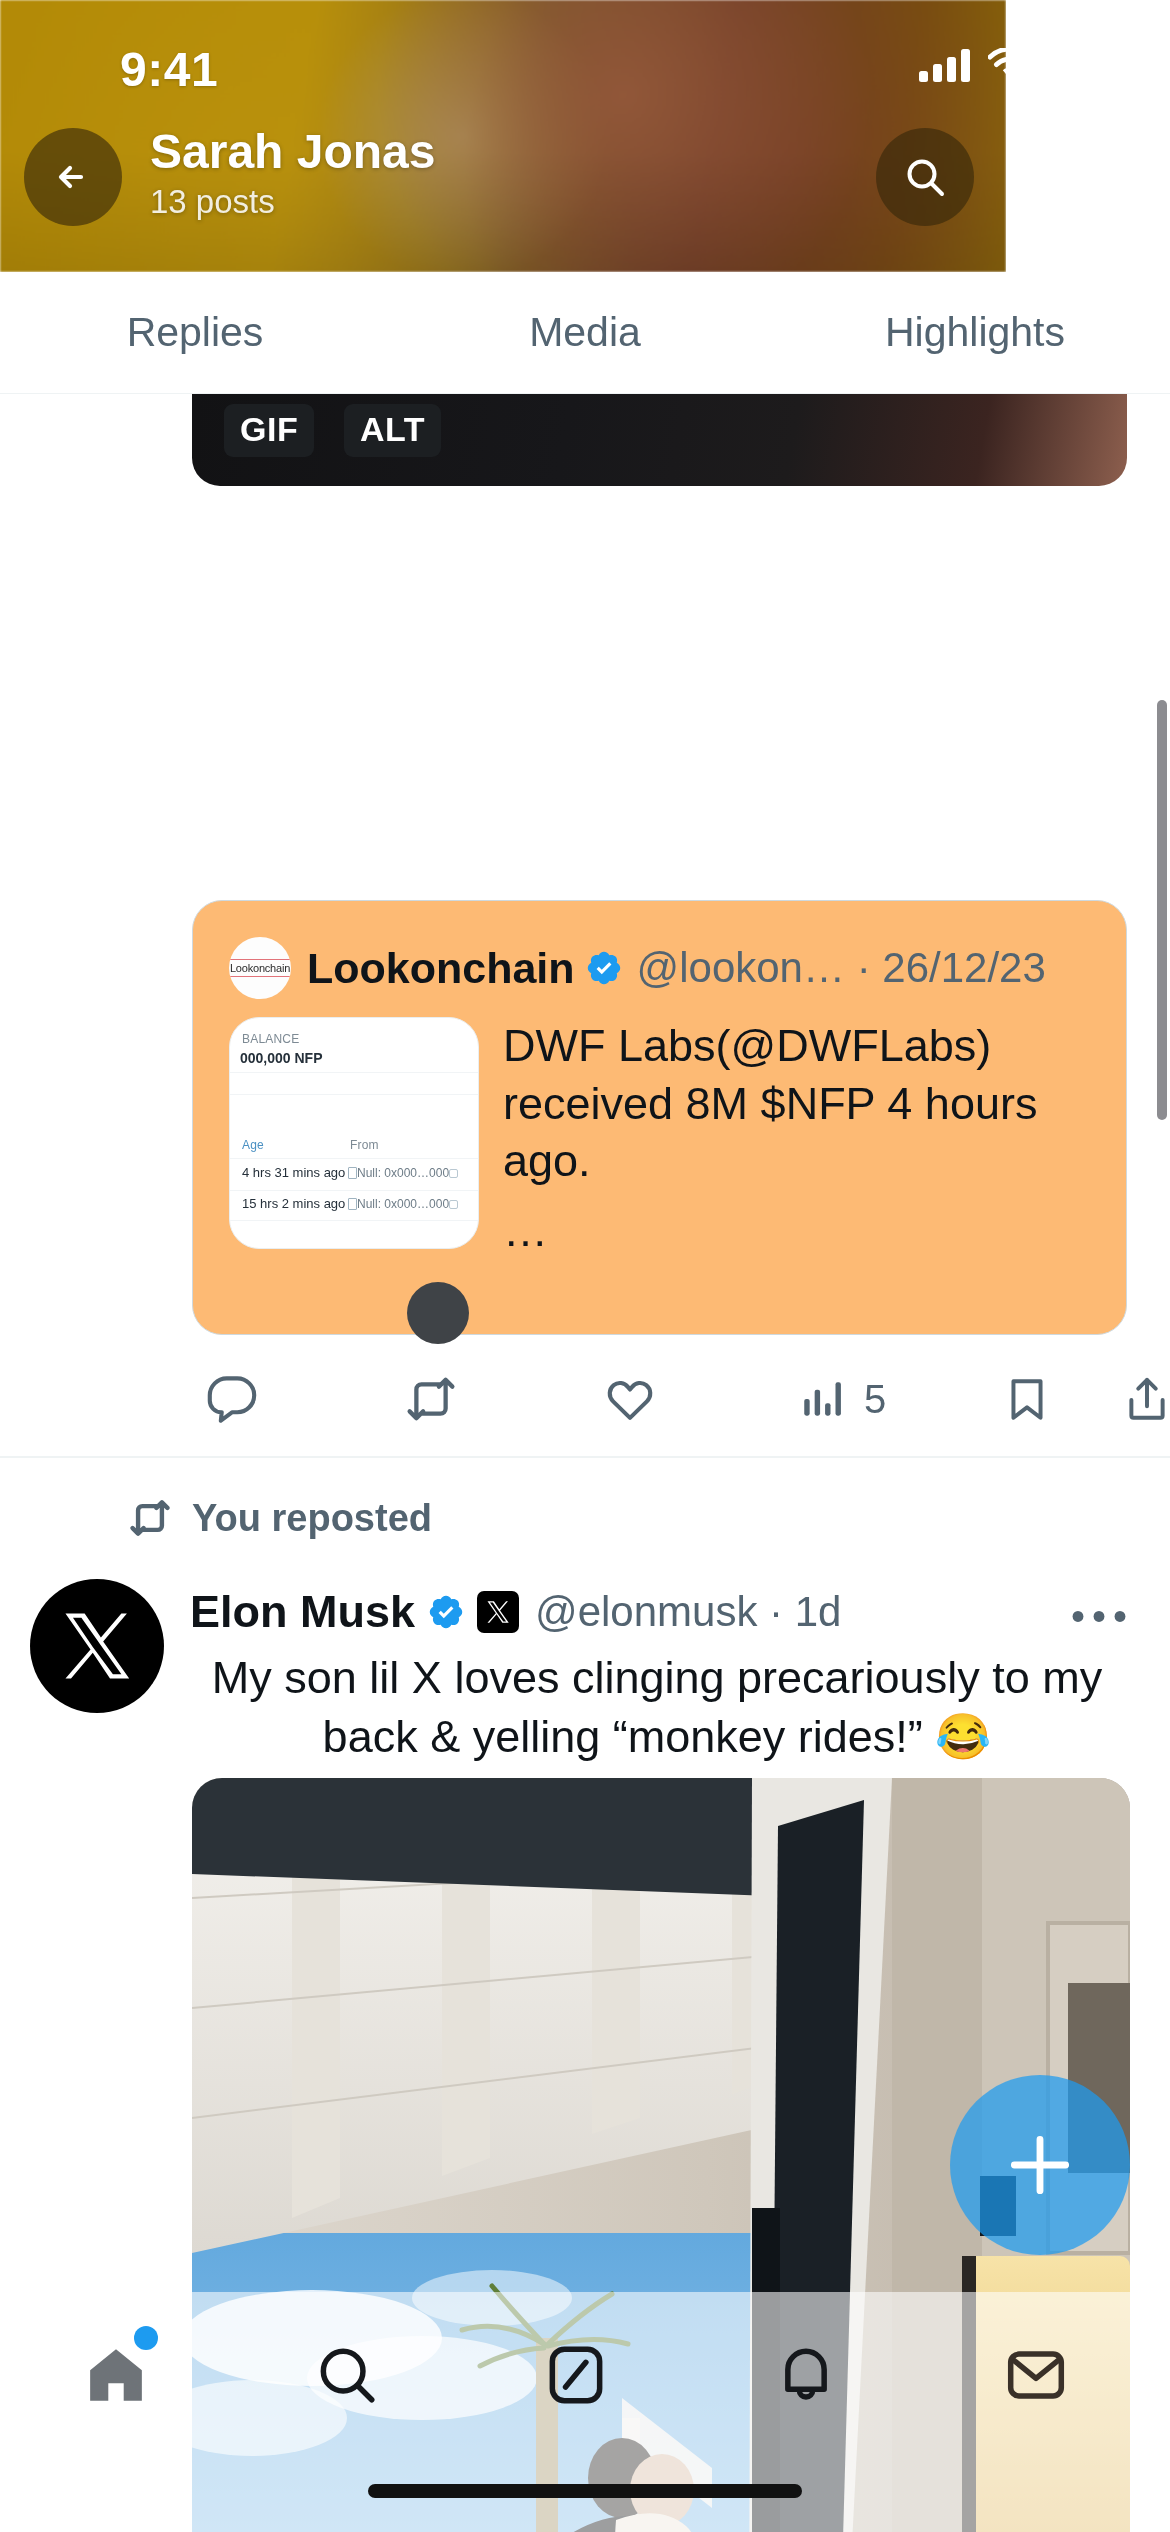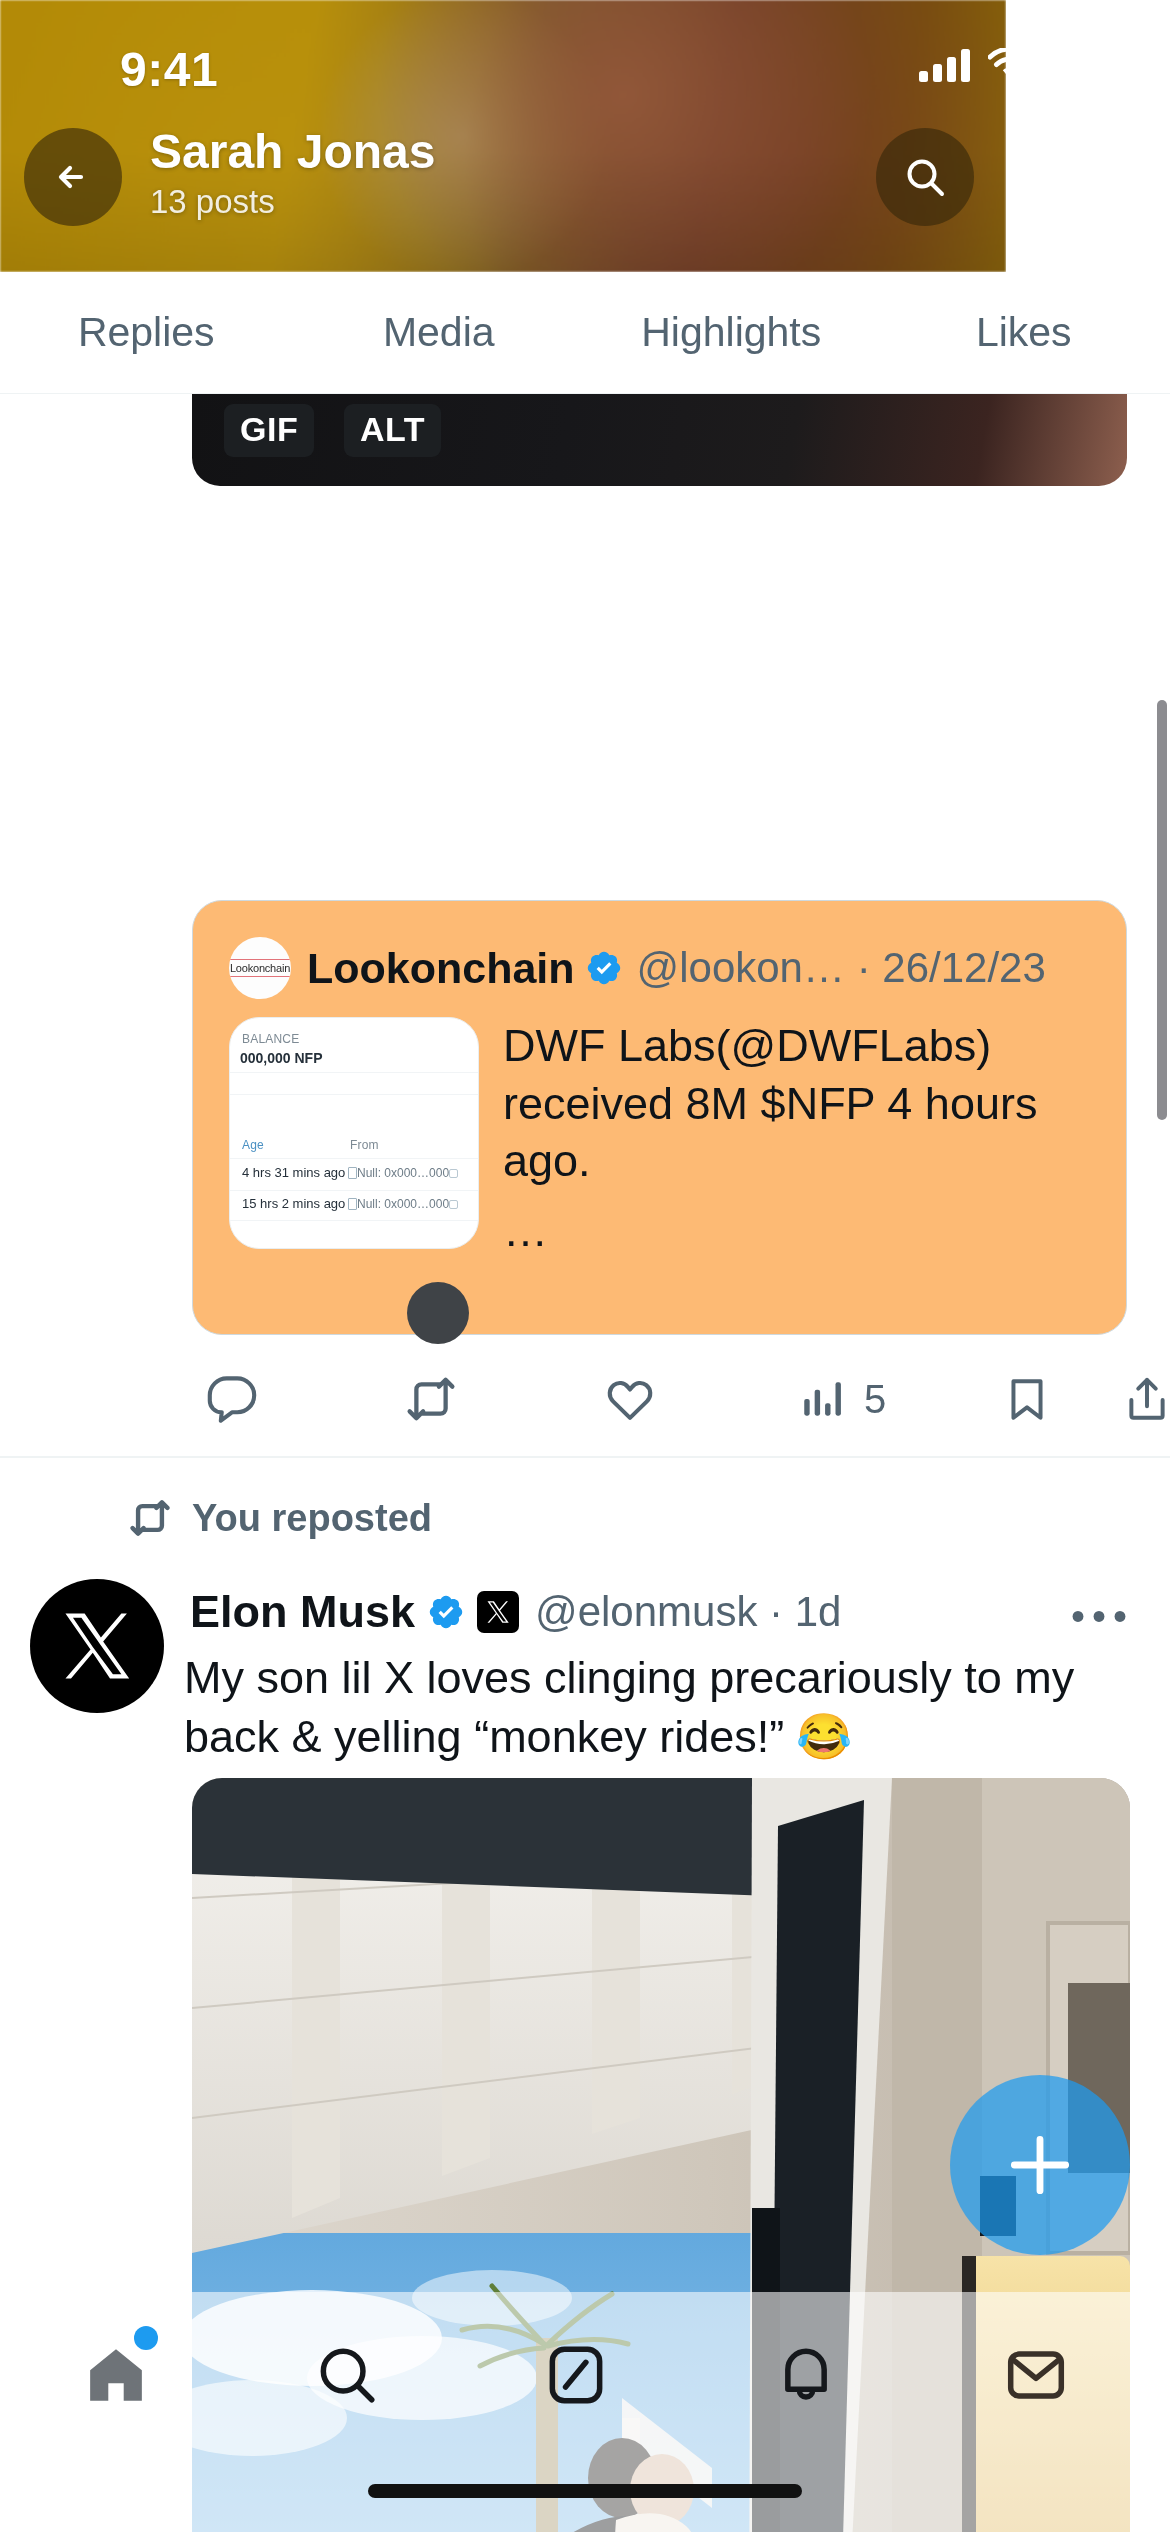--- a/index.html
+++ b/index.html
@@ -114,22 +114,22 @@
   .musk-av { position:absolute; left:30px; top:1185px; width:134px; height:134px;
     border-radius:50%; background:#000; display:flex; align-items:center; justify-content:center; }
   .musk-head { position:absolute; left:190px; top:1192px; display:flex; align-items:center; }
   .m-name { font-size:45px; font-weight:700; color:#0f1419; }
   .m-verif { width:38px; height:38px; margin-left:12px; }
   .m-aff { width:42px; height:42px; margin-left:12px; background:#000; border-radius:7px;
     display:flex; align-items:center; justify-content:center; }
   .m-handle { font-size:42px; color:#536471; margin-left:16px; }
   .m-more { position:absolute; right:36px; top:1200px; color:#536471; letter-spacing:7px;
     font-size:40px; }
-  .m-text { position:absolute; left:184px; top:1255px; width:930px; font-size:45px;
-    line-height:1.3; color:#0f1419; }
+  .m-text { position:absolute; left:192px; top:1255px; width:930px; font-size:45px;
+    line-height:1.3; color:#0f1419;text-align:center; }
 
   
   .photo { position:absolute; left:192px; top:1384px; width:938px; height:1148px;
     border-radius:30px 30px 0 0; overflow:hidden; background:#cfd3d6; }
 
   
   .fab { position:absolute; right:40px; top:2075px; width:180px; height:180px;
     border-radius:50%; background:rgba(29,155,240,.72); display:flex;
     align-items:center; justify-content:center; z-index:8; }
 
@@ -195,21 +195,20 @@
           <circle cx="21" cy="21" r="12.5" stroke="#fff" stroke-width="4" fill="none"></circle>
           <path d="M30.5 30.5 L41 41" stroke="#fff" stroke-width="4" stroke-linecap="round"></path>
         </svg>
     </div>
   </div>
 
   <div class="tabs">
     <div class="tab">Replies</div>
     <div class="tab">Media</div>
     <div class="tab">Highlights</div>
-    <div class="tab">Likes</div>
   </div>
 
   <div class="feed">
 
     <div class="partial-media">
       <div class="badge gif">GIF</div>
       <div class="badge alt">ALT</div>
     </div>
 
     <div class="qcard">

